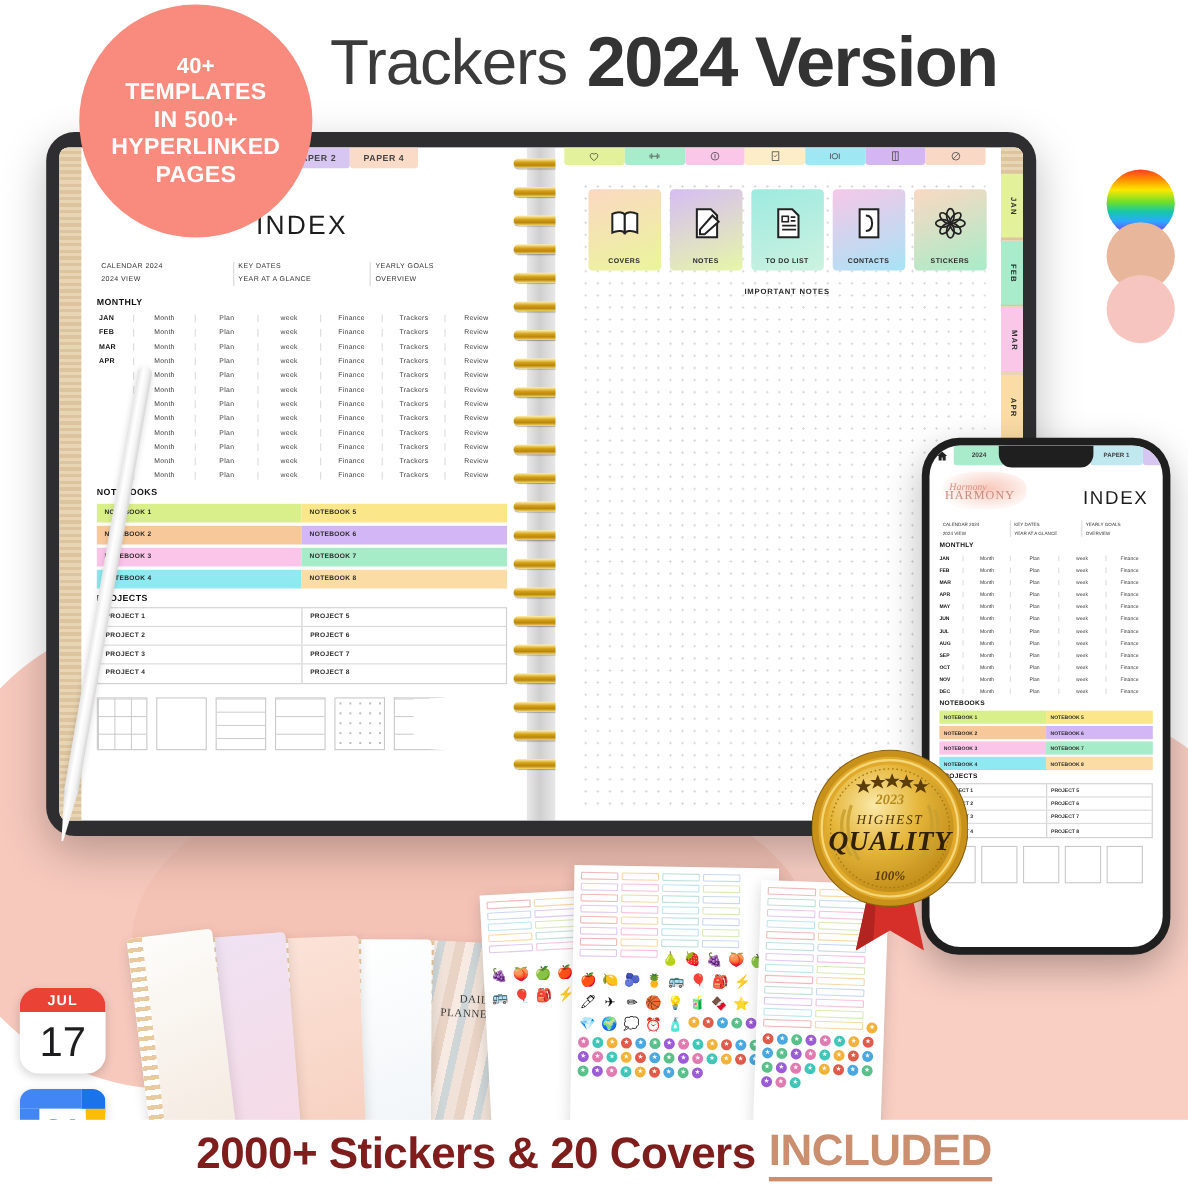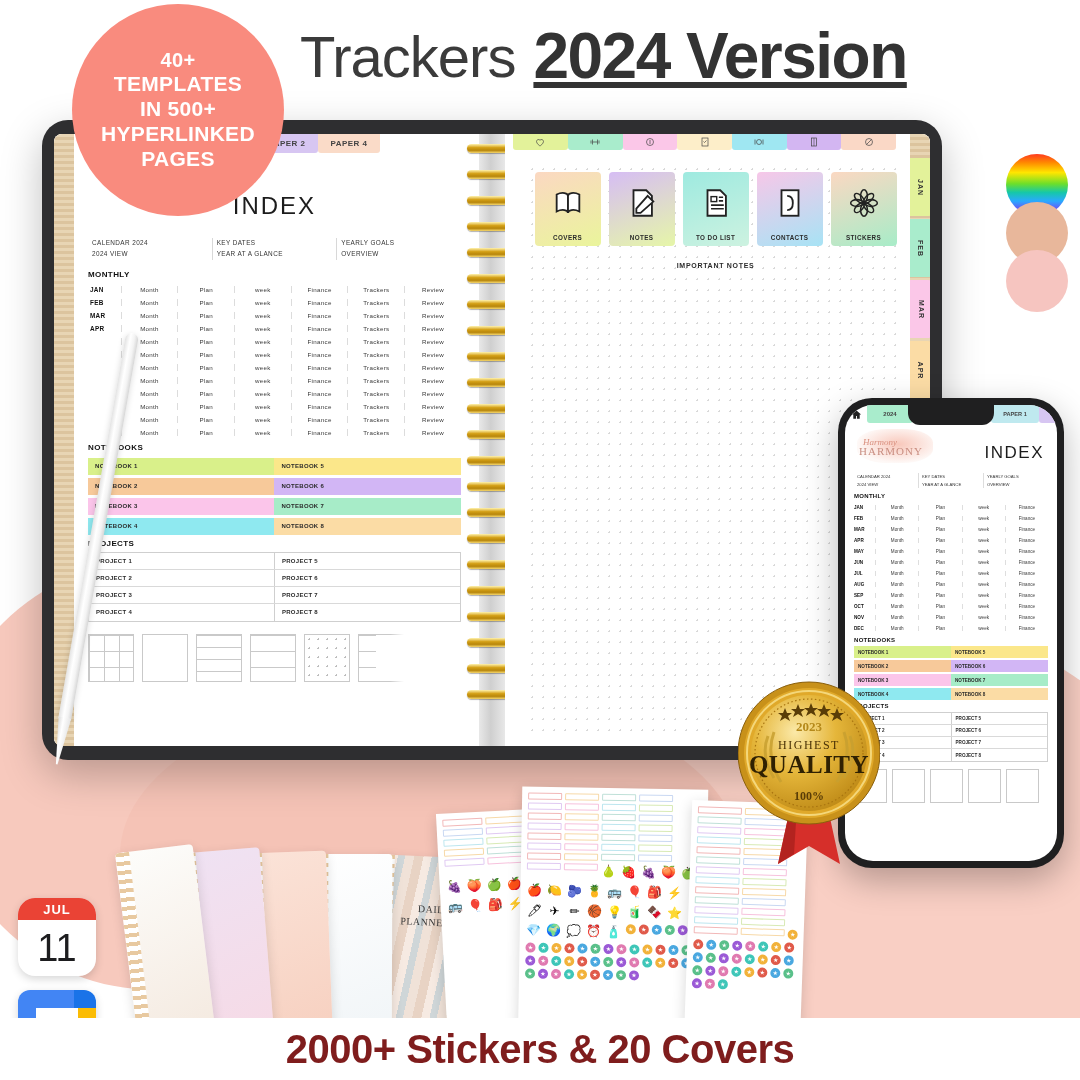--- a/index.html
+++ b/index.html
@@ -26,21 +26,21 @@
   }
   .white-veil-top { position:absolute; left:0; right:0; top:0; height:118px; background:#fff; }
 
   
   .header {
     position:absolute; top:6px; left:300px; width:760px; height:100px;
     display:flex; align-items:center; justify-content:flex-start; gap:18px;
     z-index:40;
   }
   .h-light { font-size:58px; font-weight:400; color:#3b3b3b; letter-spacing:-1px; }
-  .h-bold  { font-size:64px; font-weight:700; color:#333333; letter-spacing:-1.5px;text-decoration:underline; }
+  .h-bold  { font-size:64px; font-weight:700; color:#333333; letter-spacing:-1.5px; }
 
   
   .badge-circle {
     position:absolute; left:72px; top:4px; width:212px; height:212px;
     border-radius:50%; background:#f98b7e; z-index:60;
     display:flex; flex-direction:column; align-items:center; justify-content:center;
     color:#fff; text-align:center; line-height:1.18;
   }
   .badge-circle span { font-weight:700; font-size:21px; letter-spacing:.3px; display:block; }
   .badge-circle span.small { font-size:20px; }
@@ -213,21 +213,21 @@
 
   
   .swatches { position:absolute; right:12px; top:154px; width:62px; z-index:35; }
   .sw { width:62px; height:62px; border-radius:50%; margin-top:-14px; }
   .sw.first { margin-top:0; }
   .sw-rainbow { background:linear-gradient(180deg,#ff3b1f,#ff8a00 14%,#ffe600 30%,#6ddf2a 48%,#16c8a8 62%,#2aa9ff 76%,#7b3ff2 92%,#b93ff2); }
   .sw-tan { background:#e8b79b; }
   .sw-pink { background:#f6c5c0; }
 
   
-  .quality { position:absolute; left:738px; top:678px; width:142px; height:190px; z-index:45; }
+  .quality { position:absolute; left:738px; top:678px; width:142px; height:190px; z-index:45;font-style:italic; }
 
   
   .calicons { position:absolute; left:18px; top:898px; width:82px; z-index:50; }
   .cal-apple { width:78px; height:78px; border-radius:17px; background:#fff;
                box-shadow:0 3px 9px rgba(0,0,0,.16); overflow:hidden; }
   .cal-apple .top { height:22px; background:#ea4335; color:#fff; font-size:13px;
                     font-weight:700; display:flex; align-items:center; justify-content:center;
                     letter-spacing:1px; }
   .cal-apple .num { height:56px; display:flex; align-items:center; justify-content:center;
                     font-size:38px; color:#1d1d1f; font-weight:300; }
@@ -1062,21 +1062,21 @@
           <div class="st-dot" style="background: rgb(155, 90, 214);">★</div>
           <div class="st-dot" style="background: rgb(224, 122, 176);">★</div>
           <div class="st-dot" style="background: rgb(62, 198, 184);">★</div>
         </div>
       </div>
   </div>
 
   <div class="calicons">
     <div class="cal-apple">
       <div class="top">JUL</div>
-      <div class="num">11</div>
+      <div class="num">17</div>
     </div>
     <div class="cal-google">
       <svg viewBox="0 0 78 78" width="78" height="78">
         <rect x="0" y="0" width="78" height="78" fill="#fff"></rect>
         <path d="M0 0h56v18H0z" fill="#4285f4"></path>
         <path d="M56 0h22v22H56z" fill="#1a73e8"></path>
         <path d="M60 18h18v38H60z" fill="#fbbc04"></path>
         <path d="M60 56h18v22H60z" fill="#ea4335"></path>
         <path d="M0 56h60v22H0z" fill="#34a853"></path>
         <path d="M0 18h18v38H0z" fill="#4285f4"></path>
@@ -1089,15 +1089,16 @@
   <div class="badge-circle" id="promoBadge">
       <span class="small">40+</span>
       <span>TEMPLATES</span>
       <span>IN 500+</span>
       <span>HYPERLINKED</span>
       <span>PAGES</span>
     </div>
 
   <div class="bottom-banner">
     <div class="bb-a">2000+ Stickers &amp; 20 Covers</div>
+    <div class="bb-b">INCLUDED</div>
   </div>
 
 </div>
 
 </body></html>

